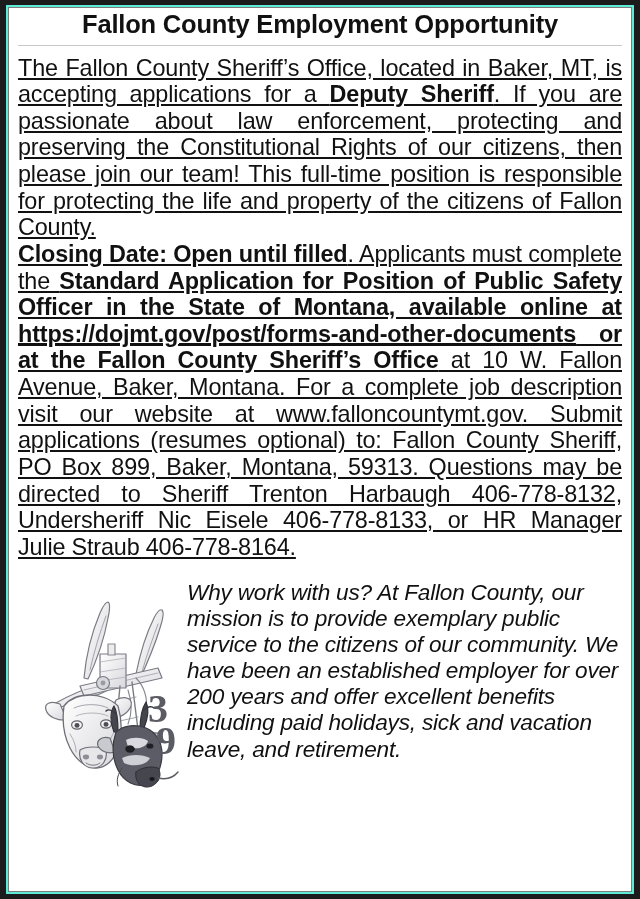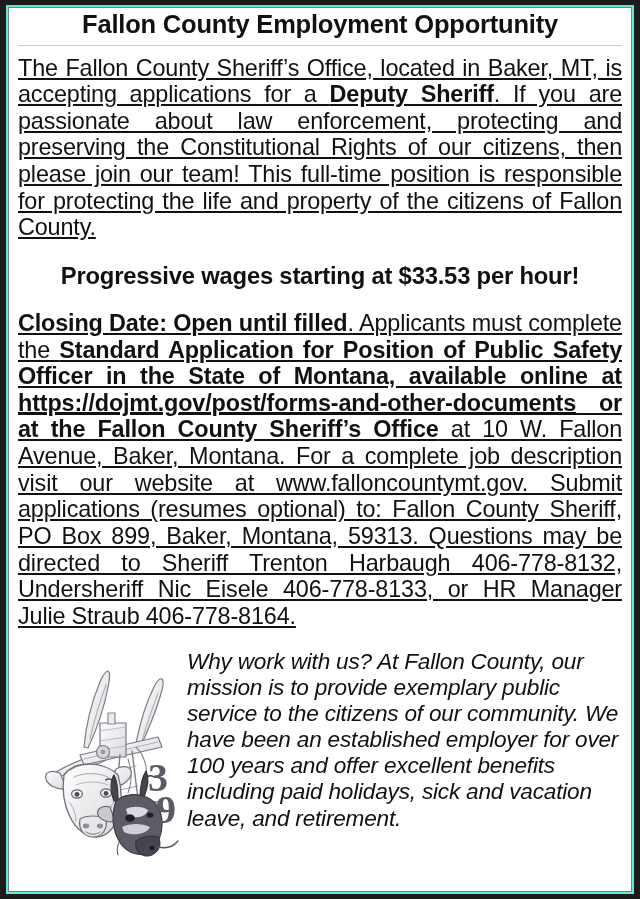--- a/index.html
+++ b/index.html
@@ -129,21 +129,20 @@
 <div class="ad">
   <div class="ad-inner">
     <div class="content">
 
       <div class="title-box">
         <div class="title">Fallon County Employment Opportunity</div>
       </div>
 
       <p class="para intro"><span>The Fallon County Sheriff’s Office, located in Baker, MT, is accepting applications for a </span><b>Deputy Sheriff</b><span>. If you are passionate about law enforcement, protecting and preserving the Constitutional Rights of our citizens, then please join our team! This full-time position is responsible for protecting the life and property of the citizens of Fallon County.</span></p>
 
-      <p class="wages">Progressive wages starting at $33.53 per hour!</p>
 
       <p class="para closing"><b>Closing Date: Open until filled</b><span>. Applicants must complete the </span><b>Standard Application for Position of Public Safety Officer in the State of Montana, available online at </b><b class="u-link">https://dojmt.gov/post/forms-and-other-documents</b><b> or at the Fallon County Sheriff’s Office</b><span> at 10 W. Fallon Avenue, Baker, Montana. For a complete job description visit our website at </span><span>www.falloncountymt.gov</span><span>. Submit applications (resumes optional) to: Fallon County Sheriff, PO Box 899, Baker, Montana, 59313. Questions may be directed to Sheriff Trenton Harbaugh 406-778-8132, Undersheriff Nic Eisele 406-778-8133, or HR Manager Julie Straub 406-778-8164.</span></p>
 
       <div class="bottom">
 
         <div class="logo-wrap">
           <svg class="logo-svg" viewBox="0 0 146 212" aria-hidden="true">
             <defs>
               <linearGradient id="gsh" x1="0" y1="0" x2="1" y2="1">
                 <stop offset="0%" stop-color="#ffffff"></stop>
@@ -236,18 +235,18 @@
               </g>
             </g>
 
             <g font-family="'Liberation Serif', serif" font-weight="bold" fill="#5b5b64" stroke="none">
               <text x="108" y="140" font-size="40">3</text>
               <text x="116" y="172" font-size="40">9</text>
             </g>
           </svg>
         </div>
 
-        <div class="mission">Why work with us? At Fallon County, our mission is to provide exemplary public service to the citizens of our community. We have been an established employer for over 100 years and offer excellent benefits including paid holidays, sick and vacation leave, and retirement.</div>
+        <div class="mission">Why work with us? At Fallon County, our mission is to provide exemplary public service to the citizens of our community. We have been an established employer for over 200 years and offer excellent benefits including paid holidays, sick and vacation leave, and retirement.</div>
       </div>
 
     </div>
   </div>
 </div>
 
 </body></html>

